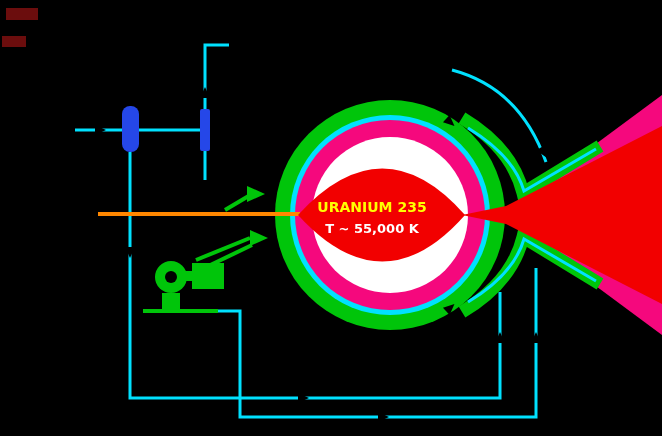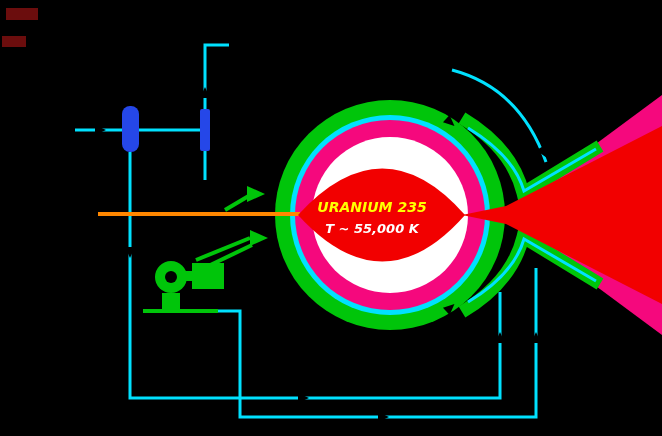--- a/index.html
+++ b/index.html
@@ -2,21 +2,20 @@
 <html style="--background: #000000; --moderator-green: #00C50A; --coolant-cyan: #00E1FF; --shell-magenta: #F5087D; --cavity-white: #FFFFFF; --plasma-red: #F20000; --feed-orange: #FF8700; --component-blue: #2547E8; --arrow-black: #000000; --label-yellow: #FFFF00; --label-white: #FFFFFF; --corner-mark: #6B0D0D;"><head>
 <meta charset="utf-8">
 <style>
   html,body{margin:0;padding:0;background:#000;}
   .stage{
     position:relative;
     width:662px;height:436px;
     background:var(--background,#000);
     overflow:hidden;
     font-family:"DejaVu Sans", sans-serif;
-    font-style:italic;
   }
   svg{position:absolute;inset:0;display:block;}
   .pipe{stroke:var(--coolant-cyan);stroke-width:3;fill:none;}
   .pipe-thin{stroke:var(--coolant-cyan);stroke-width:3;fill:none;}
   .green-arm{stroke:var(--moderator-green);stroke-width:13;fill:none;stroke-linecap:butt;}
   .green-line{stroke:var(--moderator-green);fill:none;}
   .arrow{fill:var(--arrow-black);}
   .core-label-1{fill:var(--label-yellow);font-size:14px;font-weight:bold;text-anchor:middle;font-family:"DejaVu Sans",sans-serif;}
   .core-label-2{fill:var(--label-white);font-size:13px;font-weight:bold;text-anchor:middle;font-family:"DejaVu Sans",sans-serif;}
 </style>

